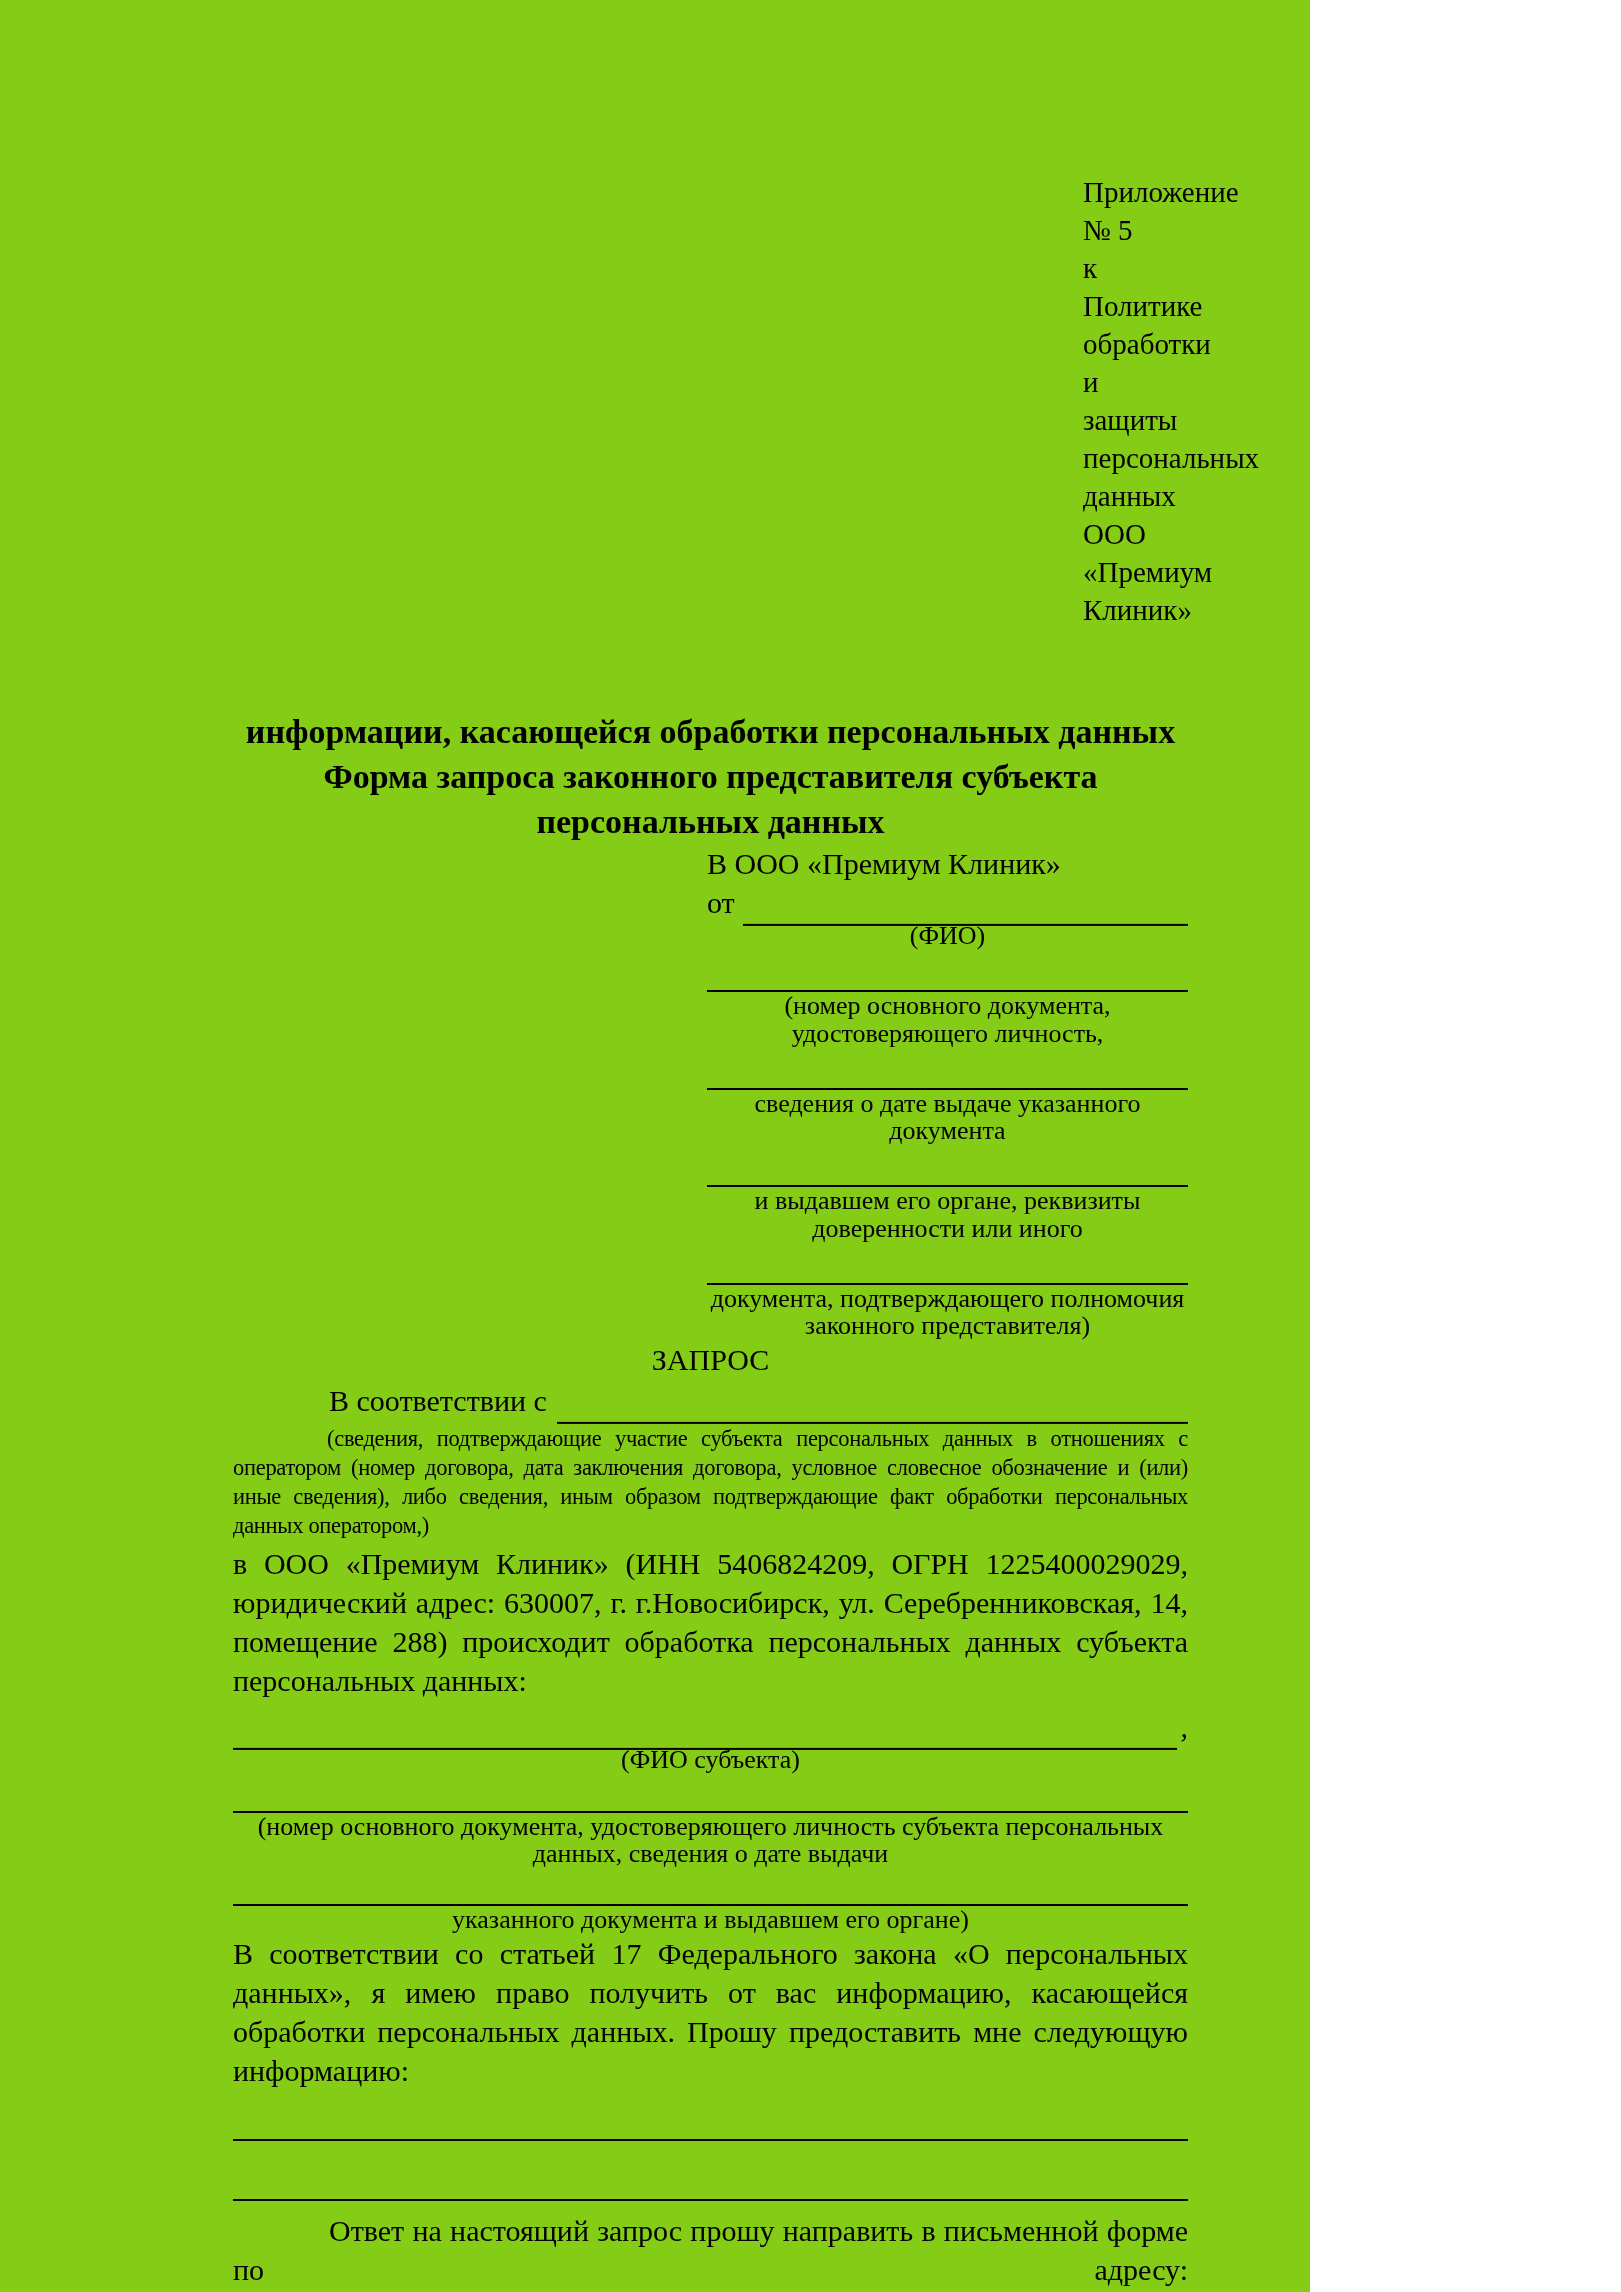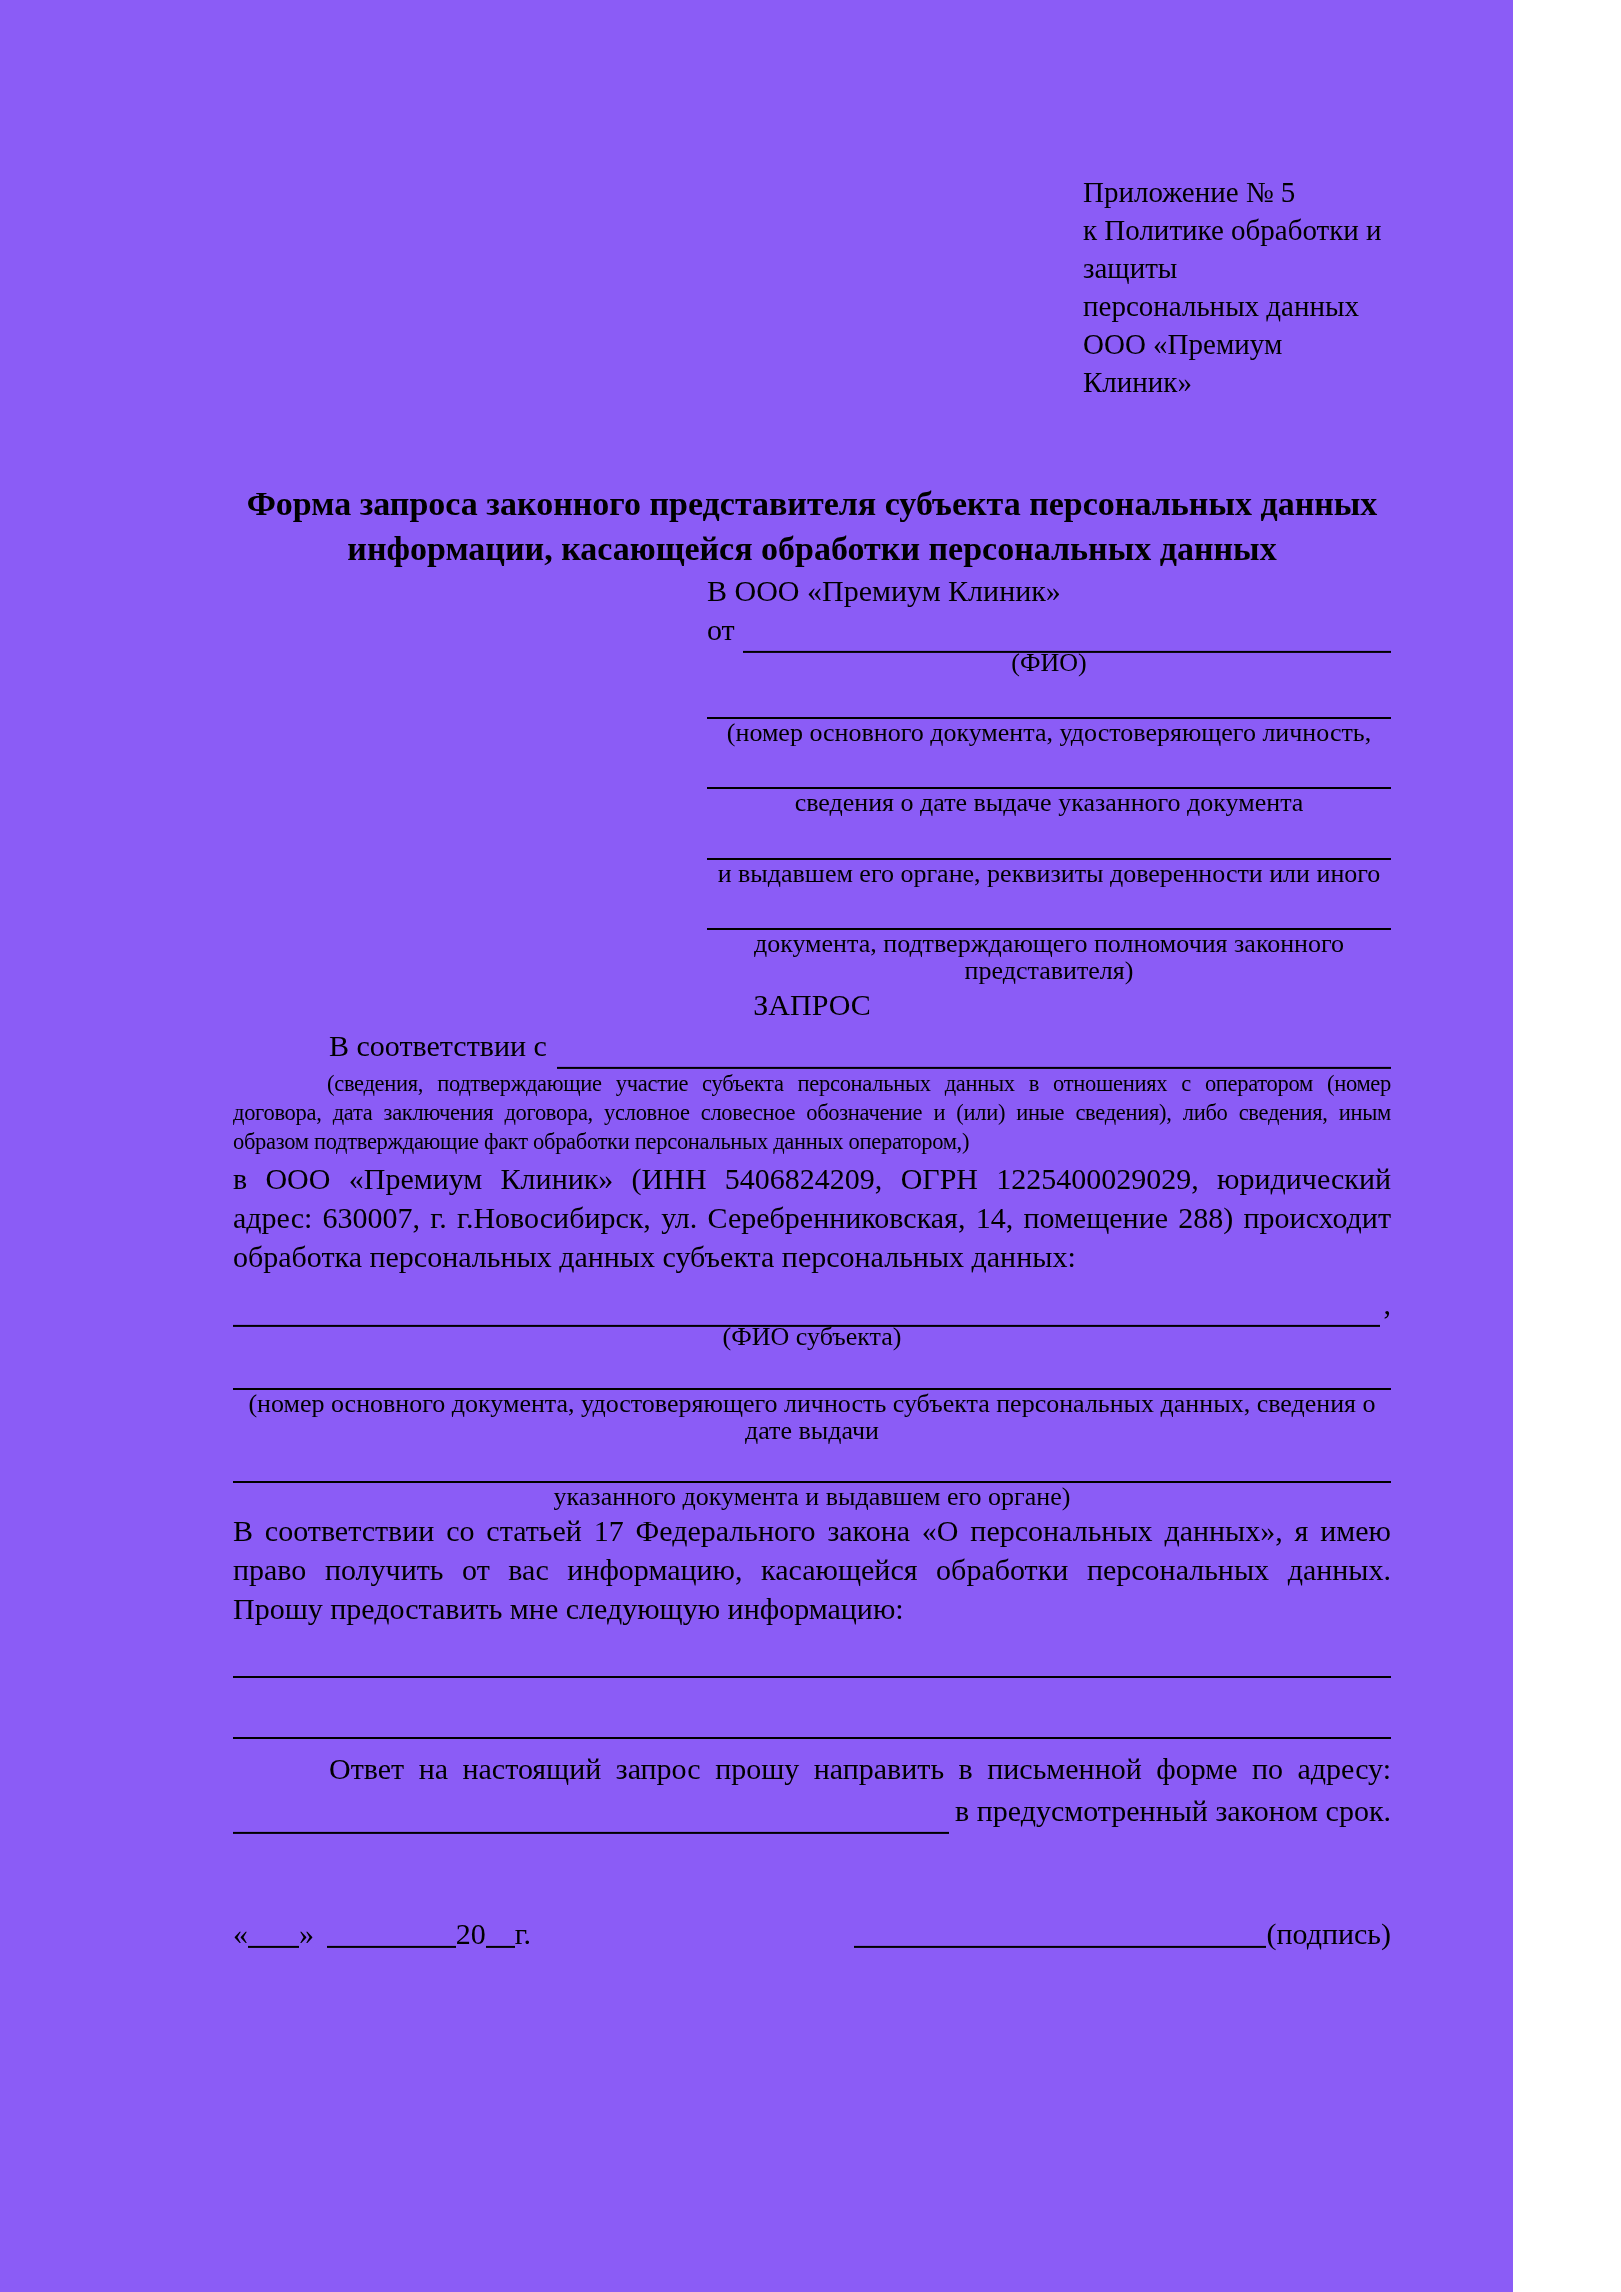--- a/index.html
+++ b/index.html
@@ -1,19 +1,19 @@
 <!DOCTYPE html>
 <html lang="ru"><head>
 <meta charset="utf-8">
 <style>
   html,body{margin:0;padding:0;background:#ffffff;}
   .page{
     position:relative;
-    width:1513px;height:2293px;
-    background:#8b5cf6;color:#000000;
+    width:1310px;height:2293px;
+    background:#84cc16;color:#000000;
     font-family:"Liberation Serif","DejaVu Serif",serif;
     font-size:30px;line-height:39px;
     overflow:hidden;
     box-sizing:border-box;
   }
   .content{
     box-sizing:border-box;
     padding:173px 122px 0 233px; 
   }
   
@@ -64,22 +64,22 @@
   <div class="content">
 
     <div class="appendix">
       <div>Приложение № 5</div>
       <div>к Политике обработки и защиты</div>
       <div>персональных данных</div>
       <div>ООО «Премиум Клиник»</div>
     </div>
 
     <div class="title">
+      <div>информации, касающейся обработки персональных данных</div>
       <div>Форма запроса законного представителя субъекта персональных данных</div>
-      <div>информации, касающейся обработки персональных данных</div>
     </div>
 
     <div class="addressee">
       <div>В ООО «Премиум Клиник»</div>
       <div class="row from-row">
         <span class="label">от</span>
         <span class="fill"></span>
       </div>
       <div class="cap">(ФИО)</div>
 

